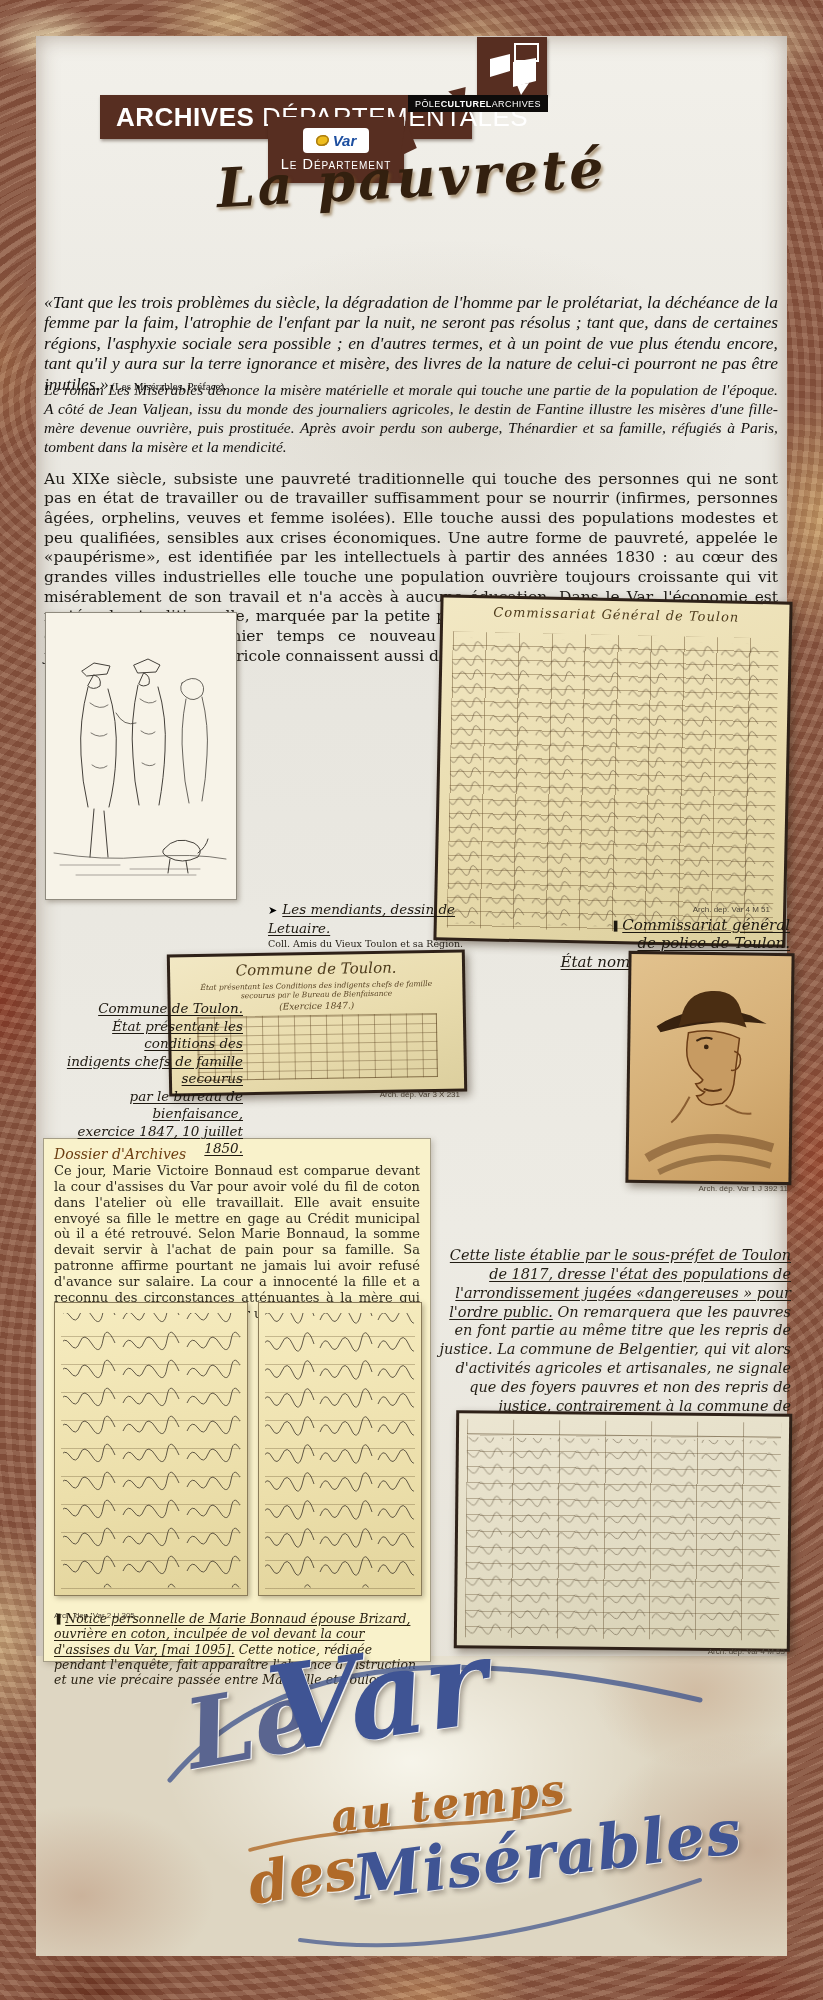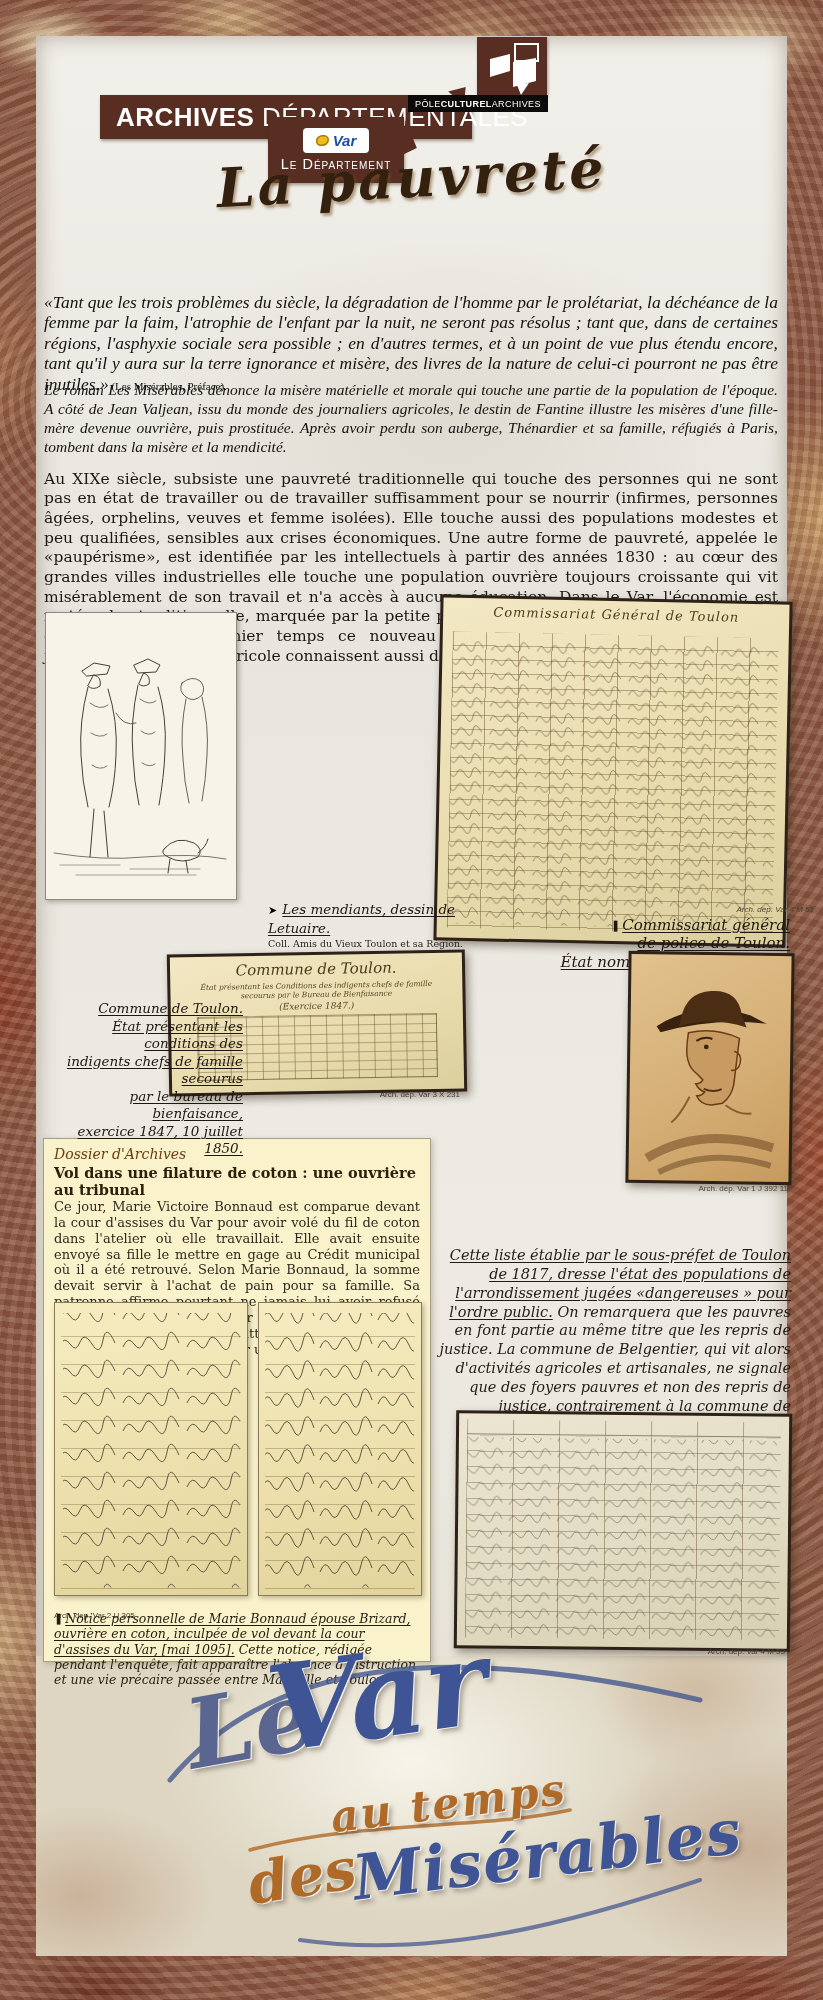--- a/index.html
+++ b/index.html
@@ -79,21 +79,21 @@
     font-family:"DejaVu Serif",serif;font-style:italic;font-size:13px;color:#4d3b1c;letter-spacing:1px;}
   .grid1{position:absolute;left:10px;right:10px;top:34px;bottom:10px;
     background-image:
       repeating-linear-gradient(180deg, transparent 0 13px, rgba(100,75,40,.40) 13px 14px),
       repeating-linear-gradient(90deg, rgba(100,75,40,.45) 0 1px, transparent 1px 33px);}
   .sqfill{position:absolute;inset:0;width:100%;height:100%;}
   .cap-center{position:absolute;left:240px;top:899px;width:200px;text-align:left;font-family:"DejaVu Serif",serif;margin-left:28px;}
   .cap-ital{font-style:italic;font-size:13.5px;color:#1d1810;text-decoration:underline;text-underline-offset:2px;}
   .cap-credit{font-size:9.5px;color:#2a251d;margin-top:1px;}
   .ref{position:absolute;font-size:8px;color:#4a4236;text-align:right;font-family:"Liberation Sans",sans-serif;}
-  .r1ref{left:664px;top:905px;width:150px;font-style:italic;}
+  .r1ref{left:620px;top:905px;width:150px;}
   .cap-right{position:absolute;text-align:right;font-family:"DejaVu Serif",serif;font-style:italic;color:#1d1810;}
   .reg1cap{left:490px;top:916px;width:300px;font-size:15px;line-height:1.22;}
   .u{text-decoration:underline;text-underline-offset:2px;}
   .pin{font-style:normal;font-size:11px;position:relative;top:-1px;padding-right:2px;}
   .preline{white-space:pre-line;}
   
   .bienfcap{left:45px;top:1000px;width:198px;font-size:13.5px;line-height:1.3;}
   .bienf{left:168px;top:952px;width:292px;height:136px;transform:rotate(-1deg);z-index:1;}
   .bienf .h1{position:absolute;top:5px;left:0;right:0;text-align:center;font-family:"DejaVu Serif",serif;font-style:italic;font-size:15px;color:#4d3b1c;}
   .bienf .h2{position:absolute;top:26px;left:14px;right:14px;text-align:center;font-family:"DejaVu Serif",serif;font-style:italic;font-size:7.5px;color:#5a4526;}
@@ -275,21 +275,20 @@
           <path d="M18 204 q54 -34 126 -12" stroke="#5a3414" stroke-width="9" fill="none" opacity=".45"></path>
           <path d="M30 218 q50 -26 112 -8" stroke="#4a2a10" stroke-width="6" fill="none" opacity=".4"></path>
         </svg>
       </span>
     </div>
   </div>
   <div class="ref pref">Arch. dép. Var 1 J 392 11</div>
 
   <div class="dossier">
     <div class="doss-label">Dossier d'Archives</div>
-    <div class="doss-head">Vol dans une filature de coton : une ouvrière au tribunal</div>
     <div class="doss-body">Ce jour, Marie Victoire Bonnaud est comparue devant la cour d'assises du Var pour avoir volé du fil de coton dans l'atelier où elle travaillait. Elle avait ensuite envoyé sa fille le mettre en gage au Crédit municipal où il a été retrouvé. Selon Marie Bonnaud, la somme devait servir à l'achat de pain pour sa famille. Sa patronne affirme pourtant ne jamais lui avoir refusé d'avance sur salaire. La cour a innocenté la fille et a reconnu des circonstances atténuantes à la mère qui devra tout de même effectuer un an de prison.</div>
 
     <div class="pages">
       <div class="mspage msp1">
         <div class="msrule"></div>
         <svg class="sqfill">
           <defs>
               <pattern id="sq2" width="64" height="28" patternUnits="userSpaceOnUse">
             <path d="M4 16 q5 -12 11 -3 t10 -2 t12 2 t11 -4 t12 3" fill="none" stroke="#3c3428" stroke-width="1"></path>
           </pattern>

